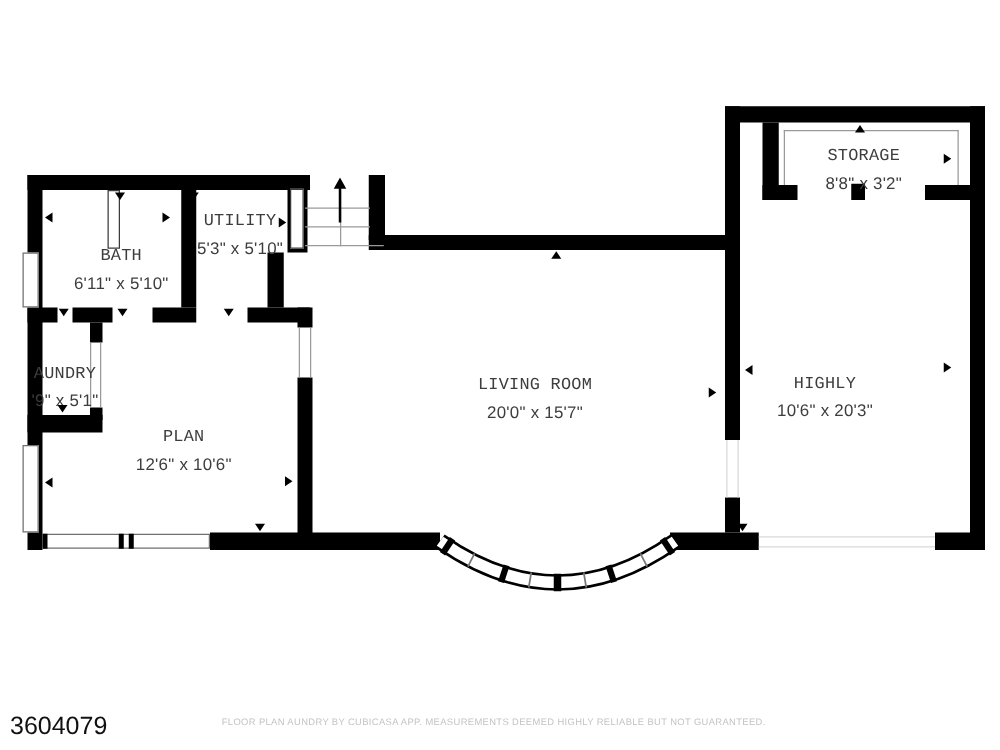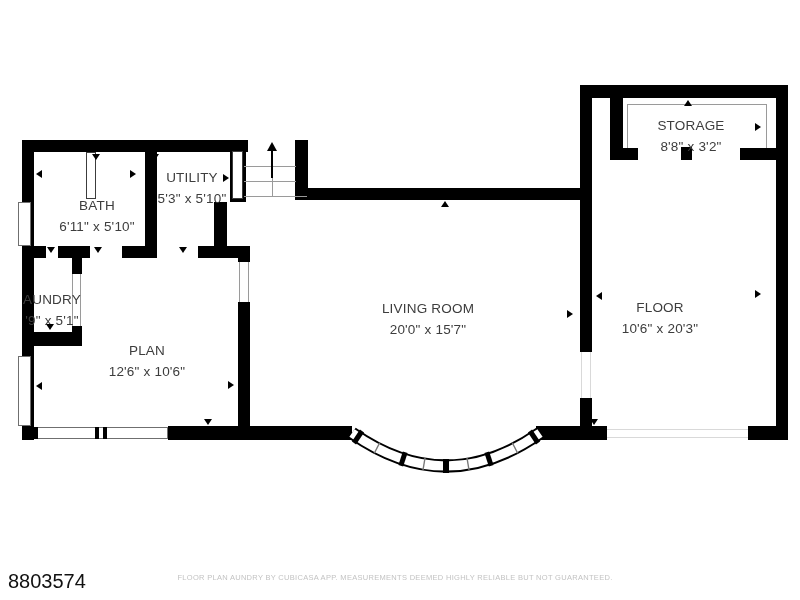--- a/index.html
+++ b/index.html
@@ -6,21 +6,21 @@
   #plan{position:relative;width:800px;height:600px;background:#ffffff;overflow:hidden;
         font-family:"Liberation Sans","DejaVu Sans",sans-serif;}
   .wall{position:absolute;background:#000;}
   .tl{position:absolute;background:#9a9a9a;}
   .tl-light{position:absolute;background:#d9d9d9;}
   .win{position:absolute;background:#fff;border:1px solid #6f6f6f;box-sizing:border-box;z-index:6;}
   .leaf{position:absolute;background:#fff;border:1px solid #3c3c3c;box-sizing:border-box;z-index:7;}
   .mull{position:absolute;background:#000;z-index:7;}
   .room-label{position:absolute;width:140px;text-align:center;color:#3d3d3d;
               font-size:13.5px;line-height:21px;letter-spacing:.2px;z-index:4;}
-  .room-label .rname{white-space:nowrap;}
+  .room-label .rname{white-space:nowrap;font-family:Liberation Mono, monospace;}
   .room-label .rdims{white-space:nowrap;}
   .m{position:absolute;width:0;height:0;z-index:8;}
   .m-down{border-left:4px solid transparent;border-right:4px solid transparent;border-top:6px solid #000;}
   .m-up{border-left:4px solid transparent;border-right:4px solid transparent;border-bottom:6px solid #000;}
   .m-left{border-top:4px solid transparent;border-bottom:4px solid transparent;border-right:6px solid #000;}
   .m-right{border-top:4px solid transparent;border-bottom:4px solid transparent;border-left:6px solid #000;}
   .footer-note{position:absolute;left:0;top:573px;width:790px;text-align:center;
                font-size:7.5px;letter-spacing:.3px;color:#c3c3c3;z-index:4;}
   .listing-id{position:absolute;left:8px;top:570px;font-size:20px;color:#111;z-index:4;}
   svg{position:absolute;z-index:5;}
@@ -135,24 +135,24 @@
   </div>
   <div class="room-label" style="left:77px;top:340px">
     <div class="rname">PLAN</div>
     <div class="rdims">12'6" x 10'6"</div>
   </div>
   <div class="room-label" style="left:358px;top:298px">
     <div class="rname">LIVING ROOM</div>
     <div class="rdims">20'0" x 15'7"</div>
   </div>
   <div class="room-label" style="left:590px;top:297px">
-    <div class="rname">FLOOR</div>
+    <div class="rname">HIGHLY</div>
     <div class="rdims">10'6" x 20'3"</div>
   </div>
   <div class="room-label" style="left:621px;top:115px">
     <div class="rname">STORAGE</div>
     <div class="rdims">8'8" x 3'2"</div>
   </div>
 
-  <div class="listing-id">8803574</div>
+  <div class="listing-id">3604079</div>
   <div class="footer-note">FLOOR PLAN AUNDRY BY CUBICASA APP. MEASUREMENTS DEEMED HIGHLY RELIABLE BUT NOT GUARANTEED.</div>
 
 </div>
 
 </body></html>

